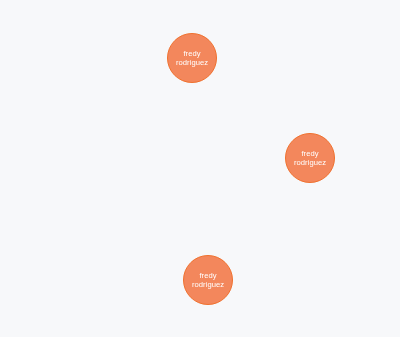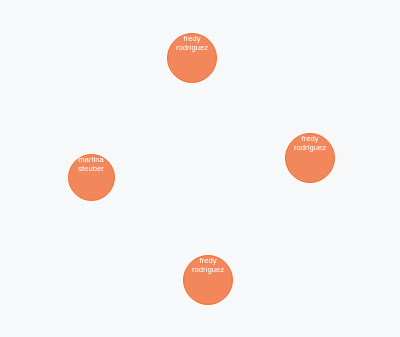--- a/index.html
+++ b/index.html
@@ -18,21 +18,21 @@
     height: 337px;
     background: #f7f8fa;
   }
   .graph-node {
     position: absolute;
     box-sizing: border-box;
     border-radius: 50%;
     background: #f3875c;
     border: 1.5px solid #f0712e;
     display: flex;
-    align-items: flex-start;
+    align-items: center;
     justify-content: center;
     text-align: center;
   }
   .node-label {
     color: #ffffff;
     font-size: 7.6px;
     line-height: 9.4px;
     letter-spacing: 0.04px;
     white-space: pre-line;
     word-break: break-word;
@@ -43,24 +43,20 @@
 </head>
 <body>
 
 <div id="graph-canvas" style="background: rgb(247, 248, 250); width: 400px; height: 337px;">
 
   <div class="graph-node" style="left: 167px; top: 33px; width: 50px; height: 50px; background: rgb(243, 135, 92); border-color: rgb(240, 113, 46);">
     <span class="node-label" style="color: rgb(255, 255, 255);">fredy
 rodriguez</span>
   </div>
 
-  <div class="graph-node" style="left: 67.5px; top: 153.5px; width: 47px; height: 47px; background: rgb(243, 135, 92); border-color: rgb(240, 113, 46);">
-    <span class="node-label" style="color: rgb(255, 255, 255);">martina
-steuber</span>
-  </div>
 
   <div class="graph-node" style="left: 285px; top: 133px; width: 50px; height: 50px; background: rgb(243, 135, 92); border-color: rgb(240, 113, 46);">
     <span class="node-label" style="color: rgb(255, 255, 255);">fredy
 rodriguez</span>
   </div>
 
   <div class="graph-node" style="left: 183px; top: 255px; width: 50px; height: 50px; background: rgb(243, 135, 92); border-color: rgb(240, 113, 46);">
     <span class="node-label" style="color: rgb(255, 255, 255);">fredy
 rodriguez</span>
   </div>

